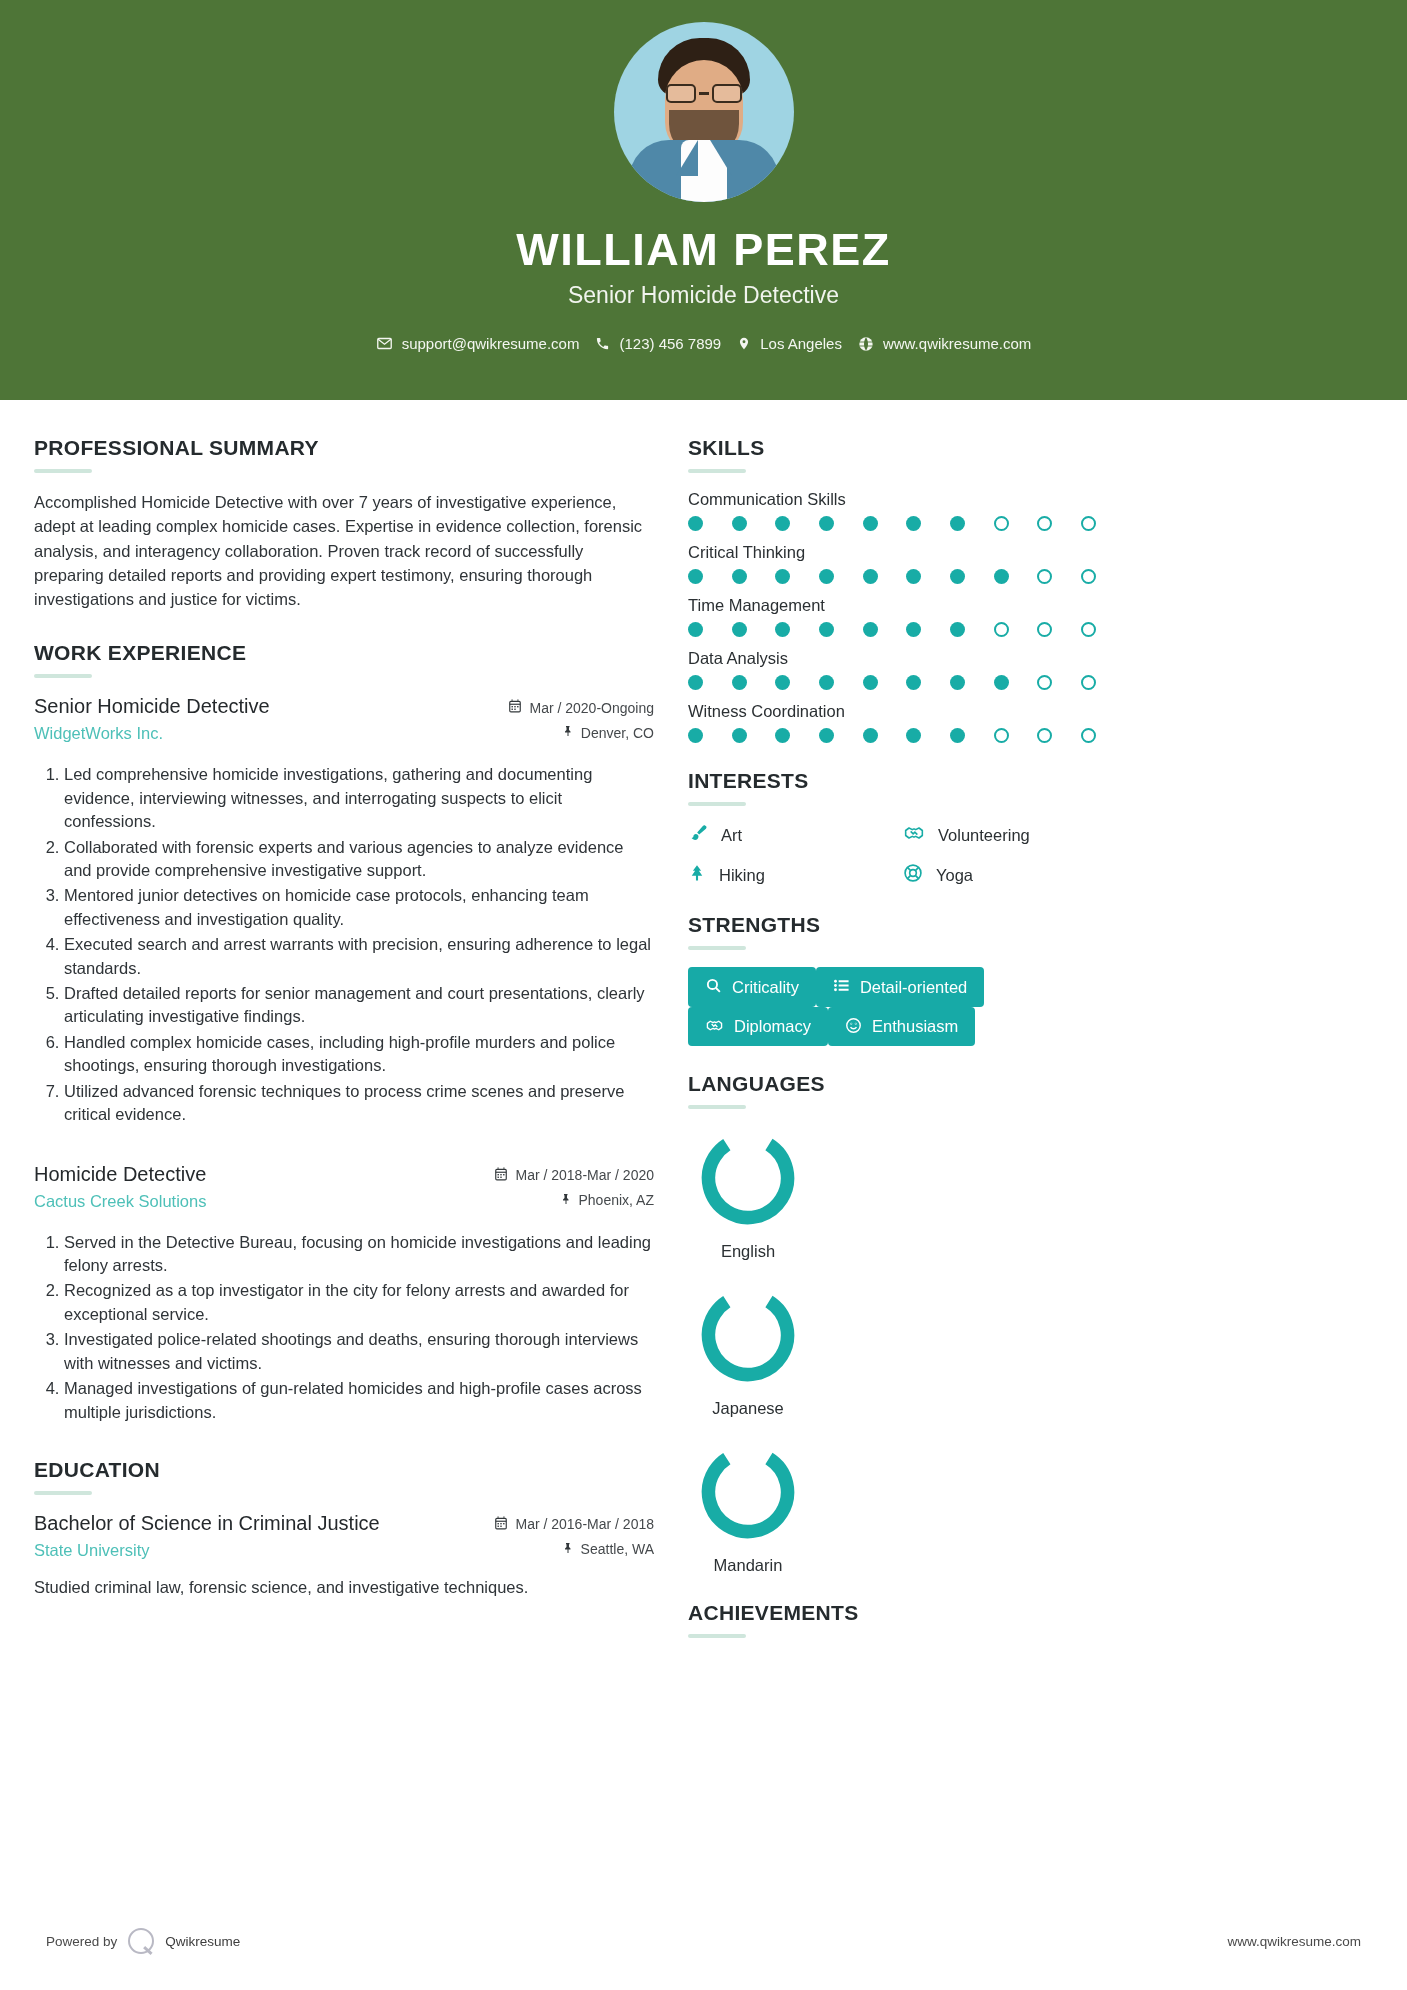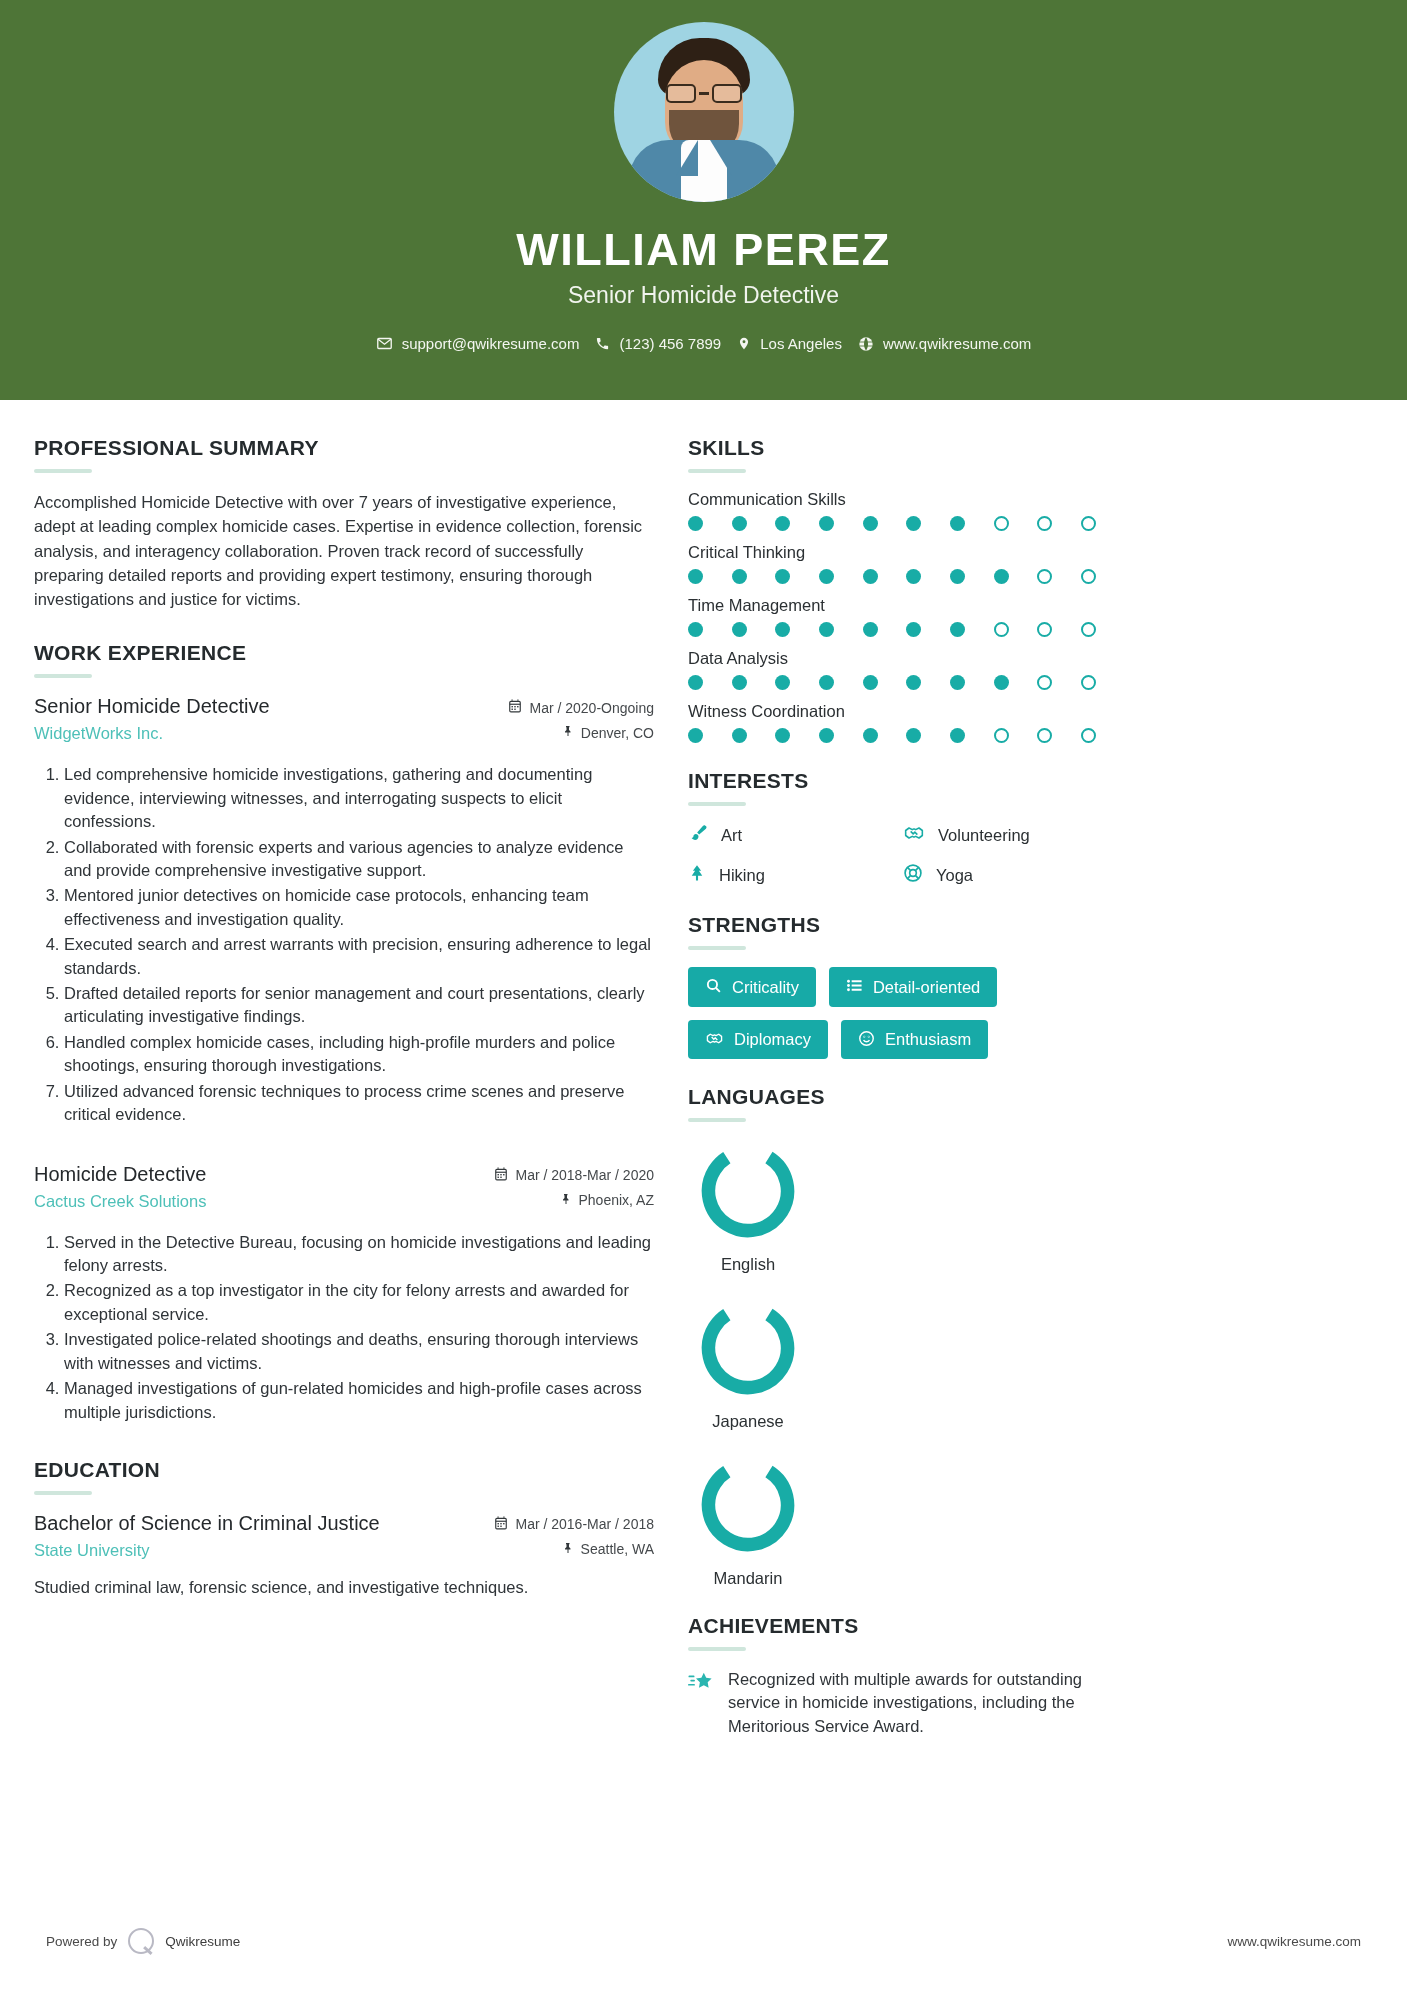--- a/index.html
+++ b/index.html
@@ -155,21 +155,21 @@
   .dot.off { border: 2.5px solid #18aca6; background: transparent; }
 
   
   .interests-grid {
     display: grid; grid-template-columns: 1fr 1fr;
     row-gap: 16px; column-gap: 10px;
   }
   .interest { display: flex; align-items: center; gap: 13px; font-size: 16.5px; color: #2b3033; }
 
   
-  .strengths-wrap { display: flex; flex-wrap: wrap; gap: 13px; }
+  .strengths-wrap { display: flex; flex-wrap: wrap; }
   .strength {
     background: #17aaa7; color: #fff;
     padding: 10px 17px; border-radius: 4px;
     display: flex; align-items: center; gap: 10px;
     font-size: 16.5px; line-height: 1;
   }
 
   
   .langs { display: flex; gap: 22px; margin-top: 6px; flex-direction: column; }
   .lang { width: 120px; text-align: center; }
@@ -600,31 +600,20 @@
                 <circle cx="50" cy="50" r="38" fill="none" stroke="#18aca6" stroke-width="13" stroke-linecap="butt" stroke-dasharray="195.78 238.76" transform="rotate(-58 50 50)"></circle>
               </svg><div class="lang-label">Mandarin</div></div>
           </div>
       </div>
 
       <div style="height:26px"></div>
 
       <div>
         <div class="sec-title">ACHIEVEMENTS</div>
         <div class="sec-rule"></div>
-        <div class="ach">
-          <span style="flex:0 0 auto;padding-top:3px">
-            <svg width="26" height="24" viewBox="0 0 28 24" fill="#2ab5b0">
-              <path d="M17 1l2.6 5.3 5.8.85-4.2 4.1 1 5.8L17 14.3l-5.2 2.75 1-5.8-4.2-4.1 5.8-.85L17 1z"></path>
-              <rect x="0.5" y="4" width="6.5" height="1.8" rx=".9"></rect>
-              <rect x="2.5" y="8.5" width="5" height="1.8" rx=".9"></rect>
-              <rect x="0" y="13" width="7.5" height="1.8" rx=".9"></rect>
-            </svg>
-          </span>
-          <span class="ach-text">Recognized with multiple awards for outstanding service in homicide investigations, including the Meritorious Service Award.</span>
-        </div>
       </div>
 
     </div>
   </div>
 
   <div class="footer">
     <div class="powered">
       <span>Powered by</span>
       <span class="qlogo"></span>
       <span class="qname">Qwikresume</span>

